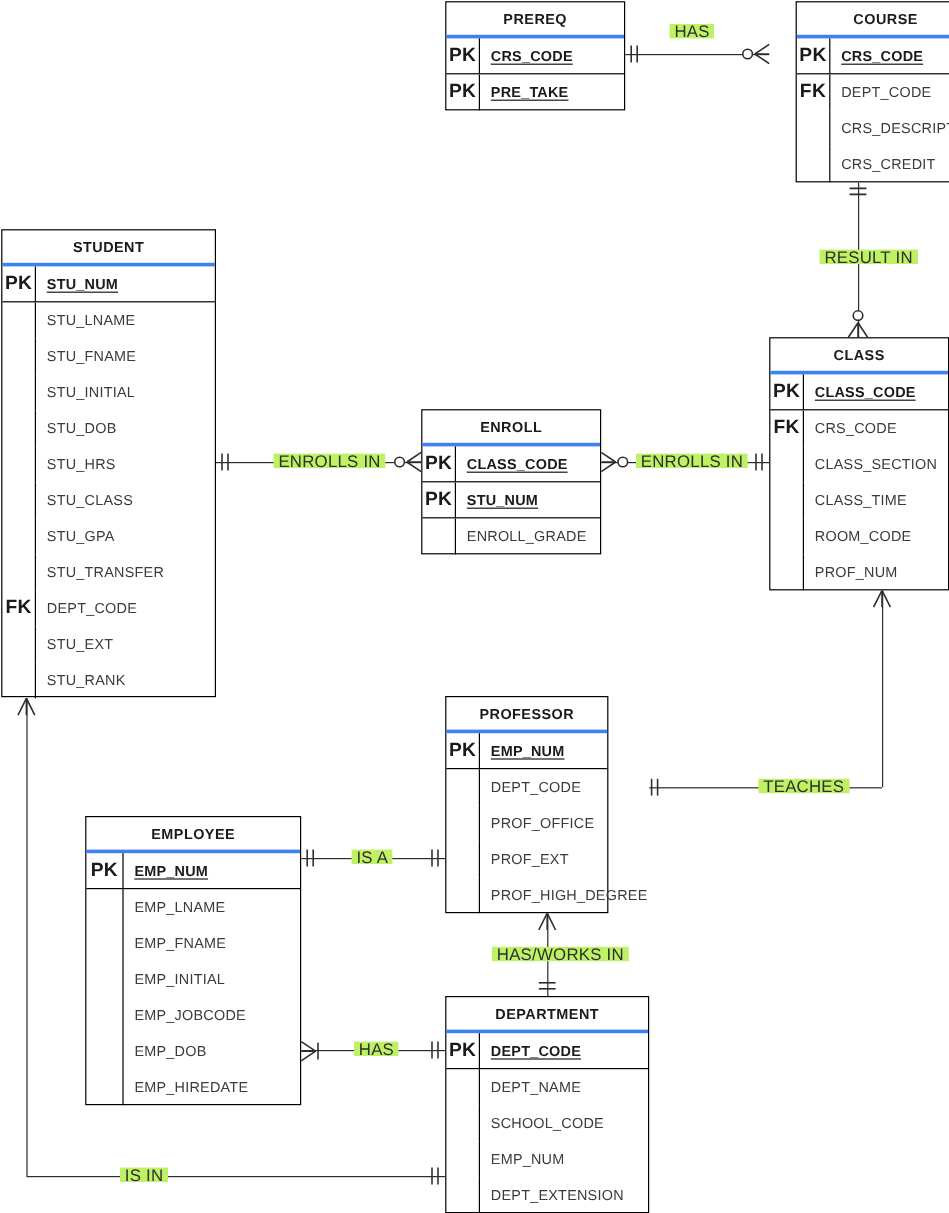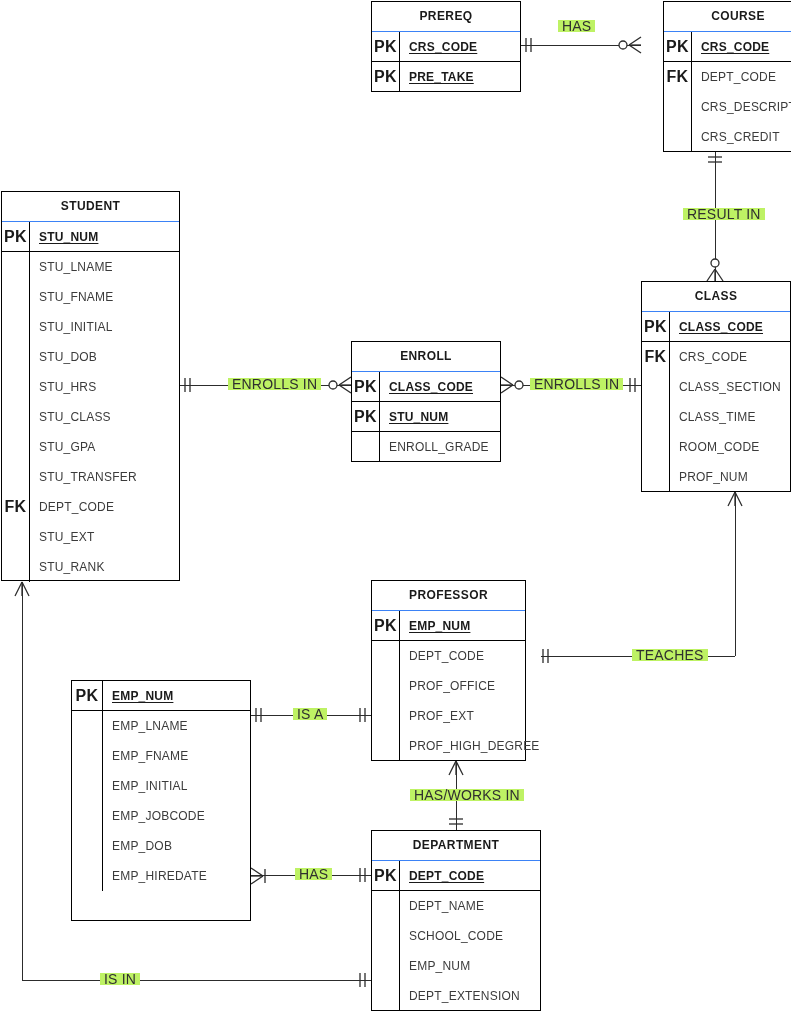--- a/index.html
+++ b/index.html
@@ -28,21 +28,21 @@
   }
   .entity-title {
     box-sizing: border-box;
     height: 30px;
     line-height: 28px;
     text-align: center;
     font-size: 12px;
     font-weight: bold;
     letter-spacing: 0.4px;
     color: #1a1a1a;
-    border-bottom: 1px solid #3b82f6;
+    border-bottom: 3px solid #3b82f6;
     white-space: nowrap;
   }
   .attr-row {
     display: flex;
     box-sizing: border-box;
     height: 30px;
     align-items: center;
   }
   .attr-row.pk-row {
     border-bottom: 1px solid #000000;
@@ -235,21 +235,21 @@
     <div class="attr-row">
       <div class="key-cell" style="width:28px;"></div>
       <div class="name-cell">ROOM_CODE</div>
     </div>
     <div class="attr-row">
       <div class="key-cell" style="width:28px;"></div>
       <div class="name-cell">PROF_NUM</div>
     </div>
   </div>
 
-  <div class="entity" style="left:371px; top:580px; width:155px; height:181px;">
+  <div class="entity" style="left:371px; top:580px; width:136px; height:181px;">
     <div class="entity-title">PROFESSOR</div>
     <div class="attr-row pk-row">
       <div class="key-cell" style="width:28px;">PK</div>
       <div class="name-cell pk-name">EMP_NUM</div>
     </div>
     <div class="attr-row">
       <div class="key-cell" style="width:28px;"></div>
       <div class="name-cell">DEPT_CODE</div>
     </div>
     <div class="attr-row">
@@ -260,20 +260,21 @@
       <div class="key-cell" style="width:28px;"></div>
       <div class="name-cell">PROF_EXT</div>
     </div>
     <div class="attr-row">
       <div class="key-cell" style="width:28px;"></div>
       <div class="name-cell">PROF_HIGH_DEGREE</div>
     </div>
   </div>
 
   <div class="entity" style="left:71px; top:680px; width:180px; height:241px;">
+    <div class="entity-title">EMPLOYEE</div>
     <div class="attr-row pk-row">
       <div class="key-cell" style="width:31px;">PK</div>
       <div class="name-cell pk-name">EMP_NUM</div>
     </div>
     <div class="attr-row">
       <div class="key-cell" style="width:31px;"></div>
       <div class="name-cell">EMP_LNAME</div>
     </div>
     <div class="attr-row">
       <div class="key-cell" style="width:31px;"></div>

